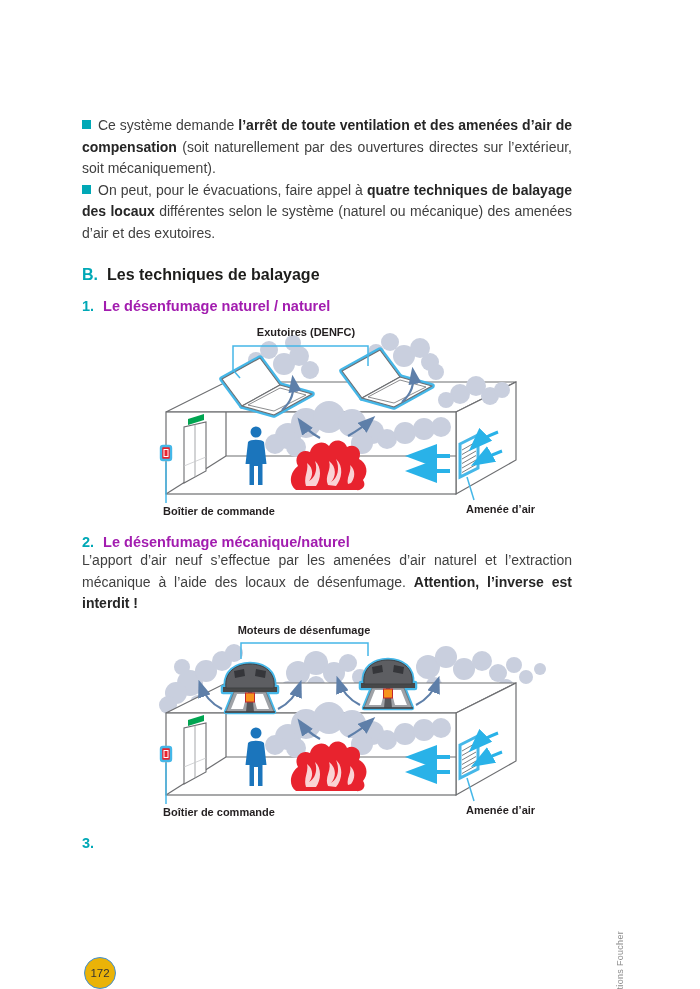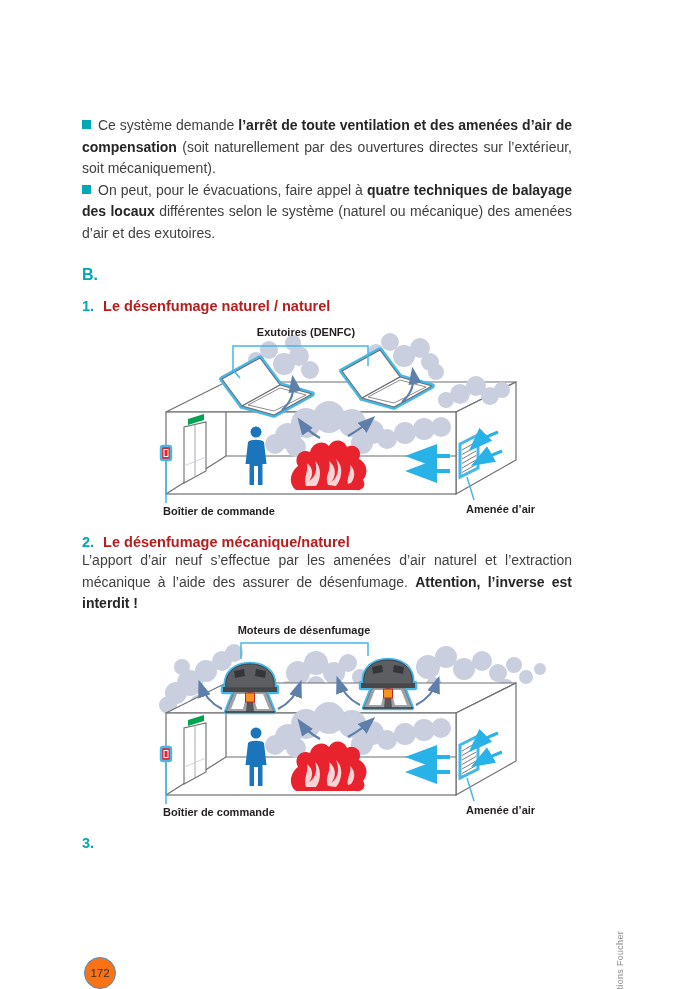--- a/index.html
+++ b/index.html
@@ -10,28 +10,28 @@
   .content{padding:78px 60px 0 82px;}
   p.body{margin:0;font-size:14px;line-height:1.54;text-align:justify;color:#3f3f3f;}
   p.body b{color:#262626;}
   .mt10{margin-top:10px;}
   .mt6{margin-top:6px;}
   .bullet{display:inline-block;width:9px;height:9px;background:#00a8b6;margin-right:7px;transform:translateY(-1px);}
   .section{display:flex;align-items:baseline;margin:22px 0 0 0;font-size:16px;font-weight:700;color:#1d1d1b;}
   .section .letter{color:#00a8b6;margin-right:9px;}
   .sub{display:flex;align-items:baseline;margin:14px 0 0 0;font-size:14.5px;font-weight:700;}
   .sub .num{color:#00a8b6;margin-right:9px;}
-  .sub .ttl{color:#b91c1c;}
+  .sub .ttl{color:#a21caf;}
   .diagram{margin:6px 0 10px 54px;width:430px;}
   .diagram svg{display:block;}
   .diagram text{font-family:"Liberation Sans","DejaVu Sans",sans-serif;font-size:11px;font-weight:600;fill:#231f20;}
   .page-badge{
     position:absolute;left:84px;top:920px;width:30px;height:30px;border:1.5px solid #4090d8;
     border-radius:50%;display:flex;align-items:center;justify-content:center;
-    font-size:11.5px;color:#333;background:#f97316;
+    font-size:11.5px;color:#333;background:#eab308;
   }
   .copyright{
     position:absolute;right:7px;bottom:10px;writing-mode:vertical-rl;transform:rotate(180deg);
     font-size:9px;color:#8c8c8c;letter-spacing:.3px;
   }
 </style>
 </head>
 <body>
 
 <div class="page">
@@ -40,20 +40,21 @@
     <p class="body">
       <span class="bullet"></span><span>Ce système demande </span><b>l’arrêt de toute ventilation et des amenées d’air de compensation</b><span> (soit naturellement par des ouvertures directes sur l’extérieur, soit mécaniquement).</span>
     </p>
 
     <p class="body mt10">
       <span class="bullet"></span><span>On peut, pour le évacuations, faire appel à </span><b>quatre techniques de balayage des locaux</b><span> différentes selon le système (naturel ou mécanique) des amenées d’air et des exutoires.</span>
     </p>
 
     <h2 class="section">
       <span class="letter">B.</span>
+      <span>Les techniques de balayage</span>
     </h2>
 
     <h3 class="sub">
       <span class="num">1.</span>
       <span class="ttl">Le désenfumage naturel / naturel</span>
     </h3>
 
     <div class="diagram">
       <svg width="430" height="200" viewBox="0 0 430 200" xmlns="http://www.w3.org/2000/svg">
         <defs>
@@ -192,21 +193,21 @@
         <text x="27" y="195">Boîtier de commande</text>
         <text x="330" y="193">Amenée d’air</text>
       </svg>
     </div>
 
     <h3 class="sub">
       <span class="num">2.</span>
       <span class="ttl">Le désenfumage mécanique/naturel</span>
     </h3>
     <p class="body mt6">
-      <span>L’apport d’air neuf s’effectue par les amenées d’air naturel et l’extraction mécanique à l’aide des assurer de désenfumage. </span><b>Attention, l’inverse est interdit !</b>
+      <span>L’apport d’air neuf s’effectue par les amenées d’air naturel et l’extraction mécanique à l’aide des locaux de désenfumage. </span><b>Attention, l’inverse est interdit !</b>
     </p>
 
     <div class="diagram">
       <svg width="430" height="200" viewBox="0 0 430 200" xmlns="http://www.w3.org/2000/svg">
         <defs>
           <marker id="d2s" markerWidth="8" markerHeight="6" refX="6" refY="3" orient="auto">
               <path d="M0,0 L8,3 L0,6 Z" fill="#5e7fa9"></path>
             </marker>
           <marker id="d2c" markerWidth="8" markerHeight="6" refX="6" refY="3" orient="auto">
               <path d="M0,0 L8,3 L0,6 Z" fill="#29b2e8"></path>

